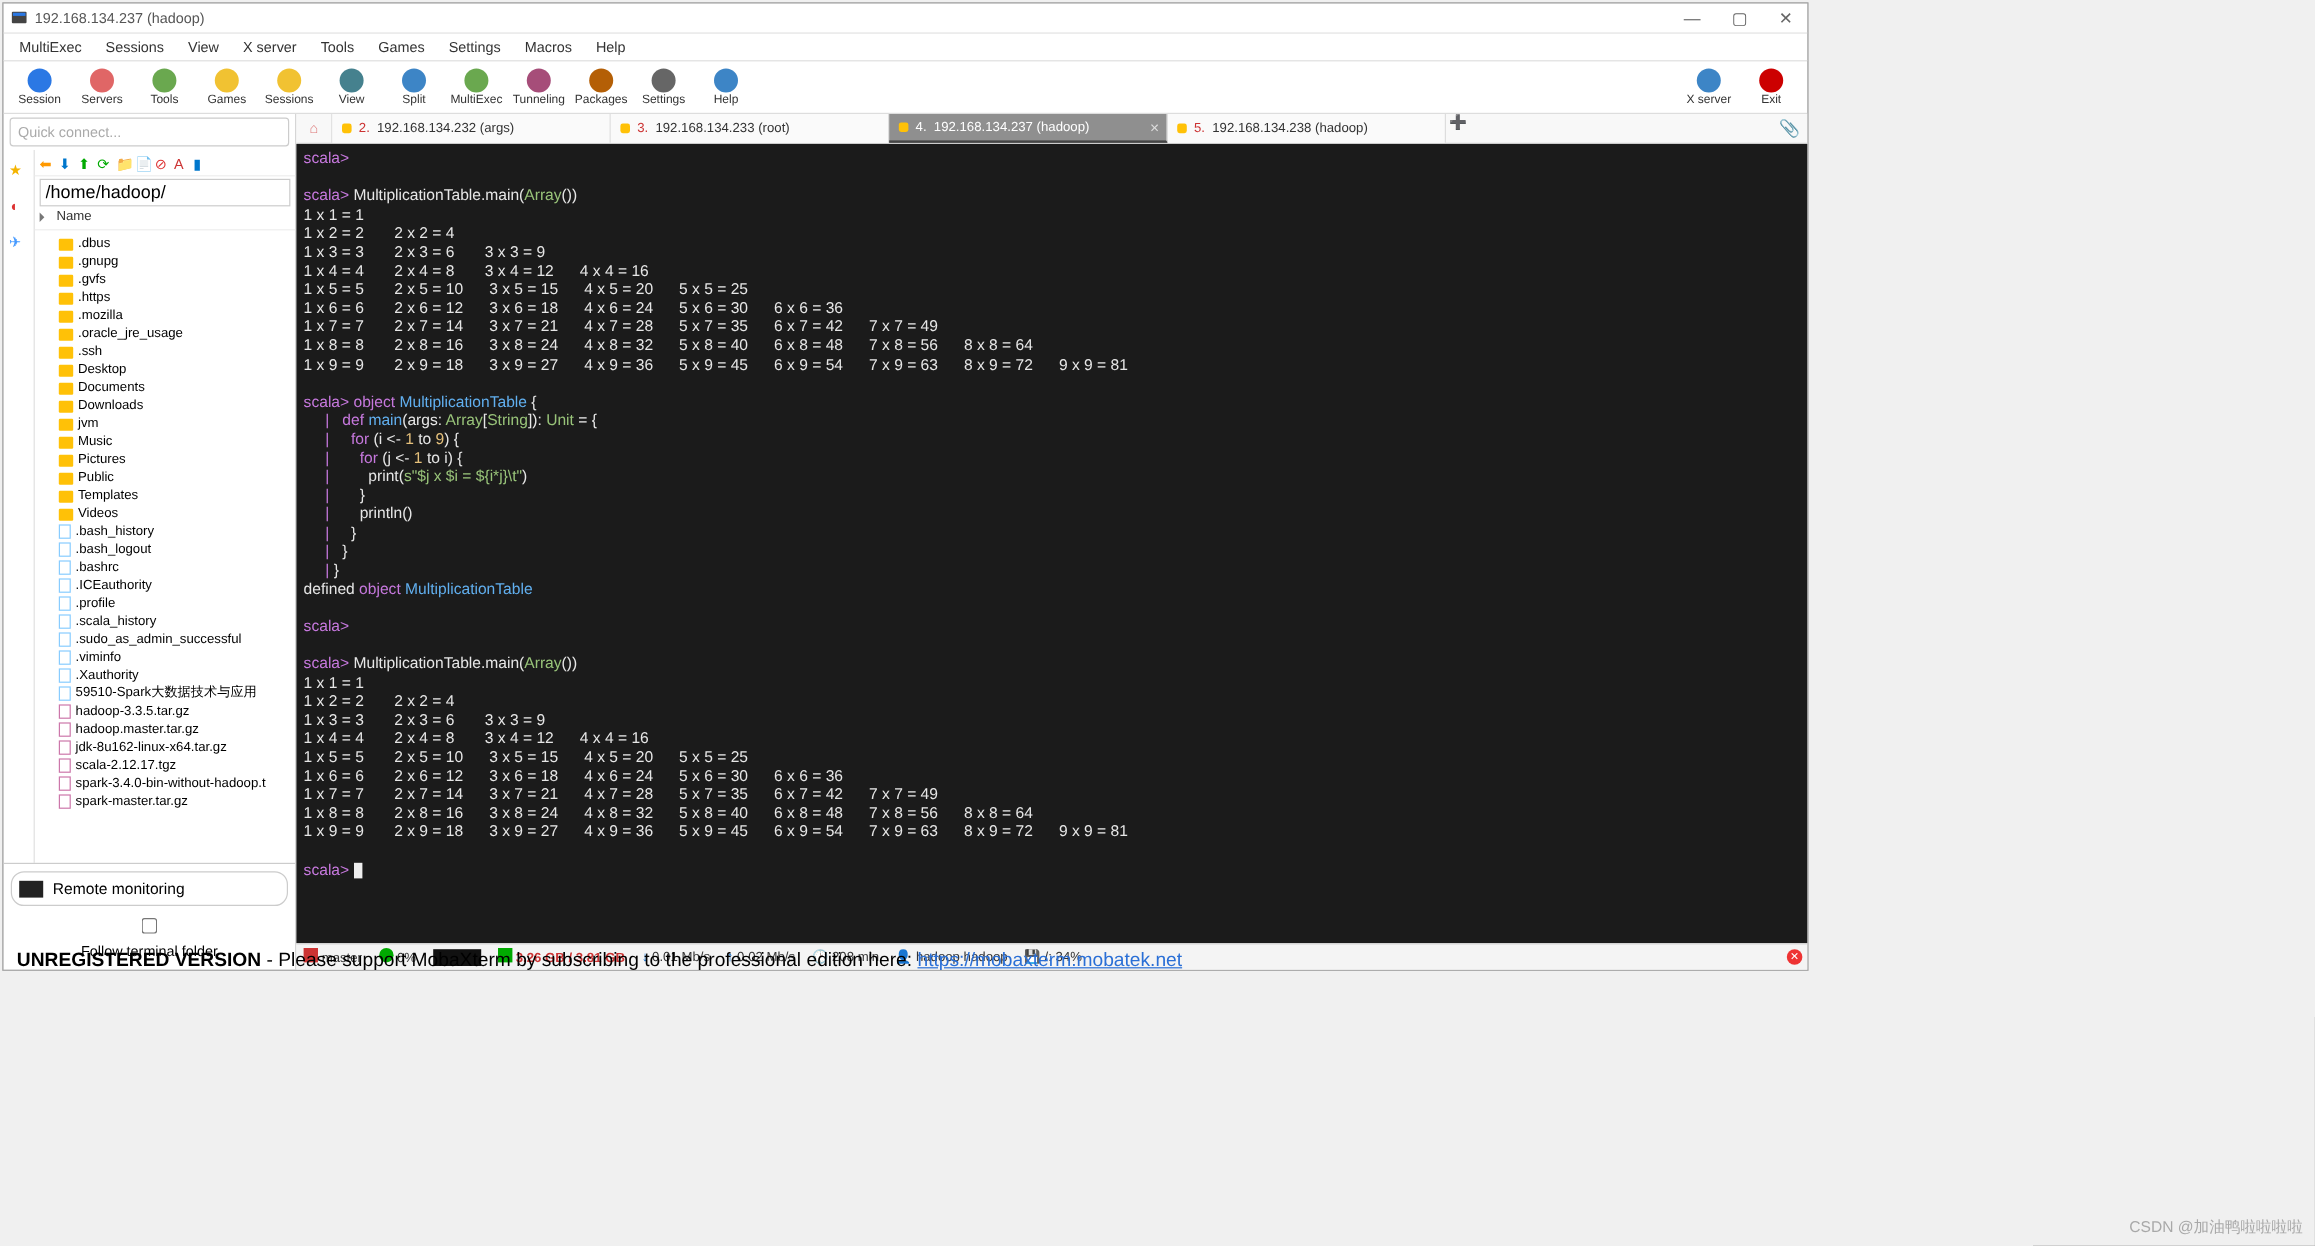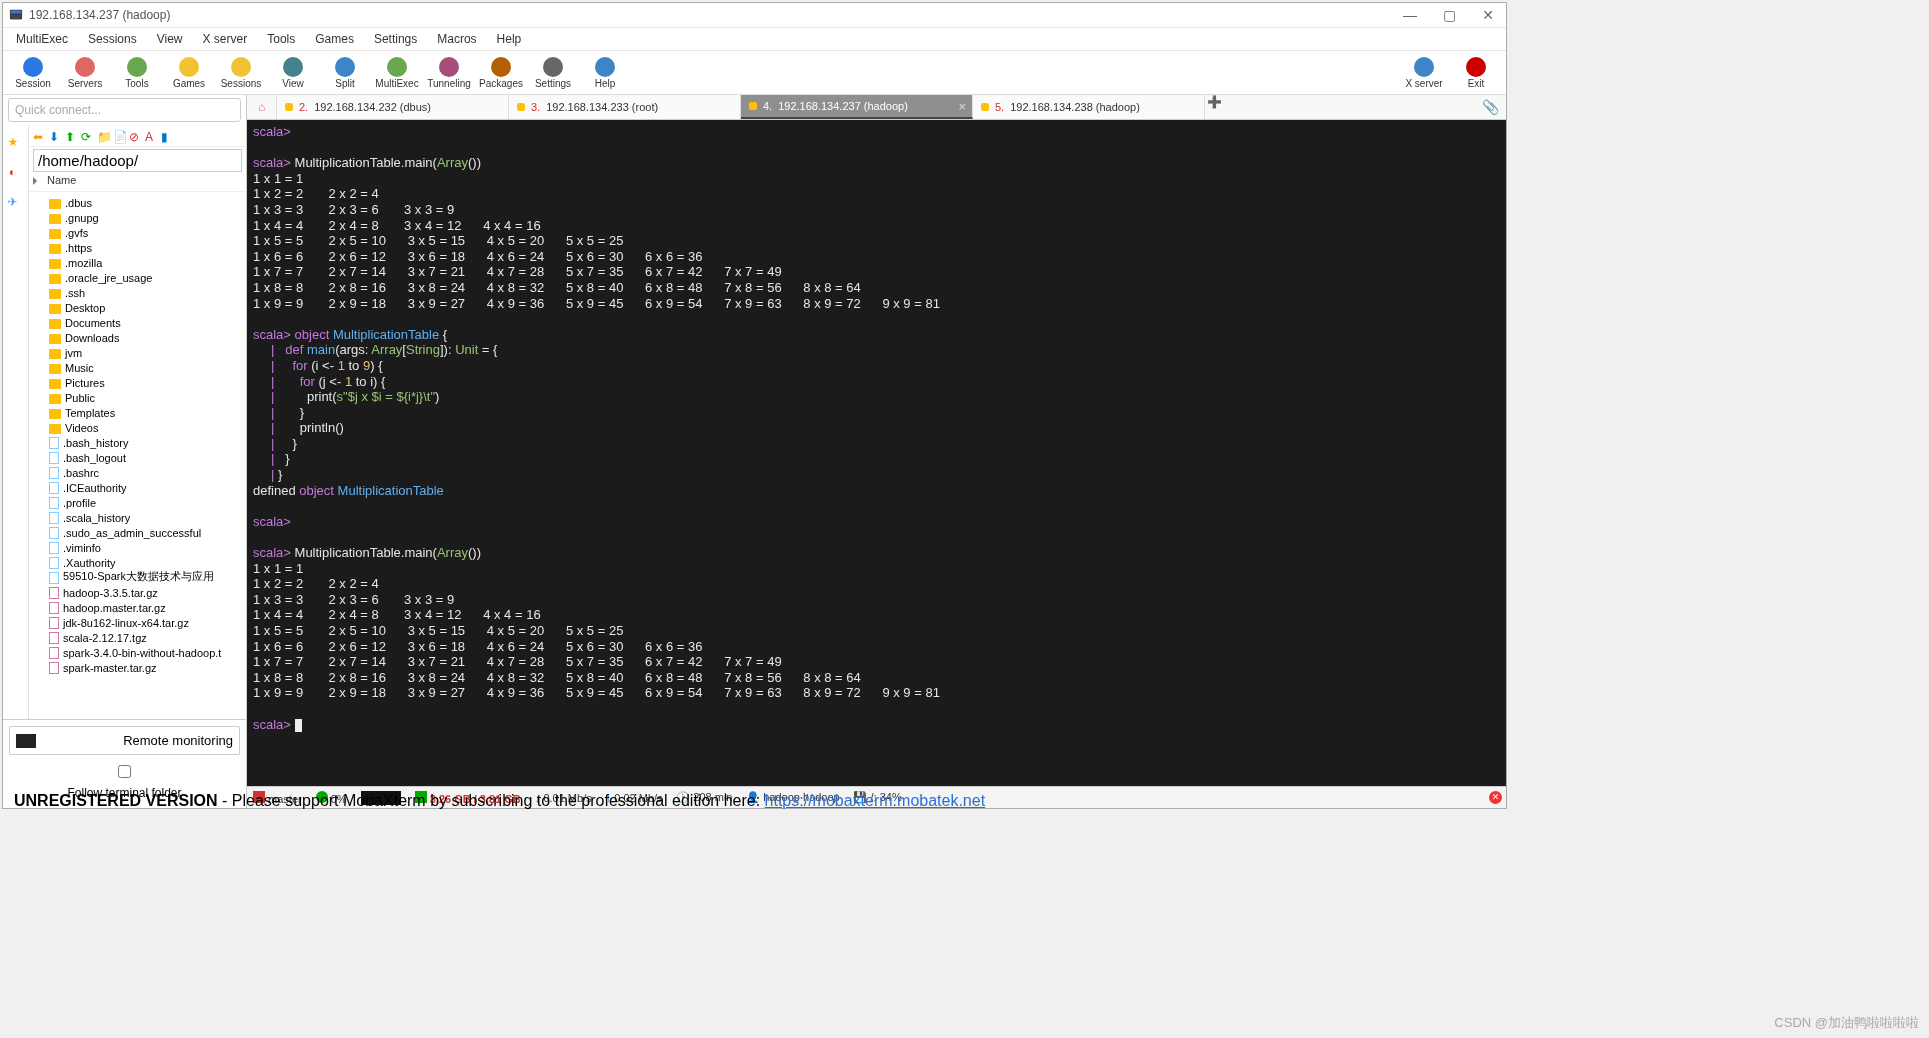--- a/index.html
+++ b/index.html
@@ -37,21 +37,21 @@
 .ftb-ico { width: 12px; height: 12px; display: inline-block; }
 .path-input { border: 1px solid #ccc; margin: 2px 4px; padding: 2px 4px; font-size: 15px;}
 .file-header { height: 18px; border-bottom: 1px solid #eee; padding-left: 18px; font-size: 11px; color: #333;}
 .tree-tri { position:absolute; width:0;height:0;border-left:4px solid #777;border-top:4px solid transparent;border-bottom:4px solid transparent; margin-left:-14px; margin-top:3px;}
 .file-list { flex: 1; overflow: auto; padding: 2px 4px 2px 20px;}
 .file-item { display: flex; align-items: flex-end; gap: 4px; font-size: 11px; height: 15px; cursor: pointer;}
 .fi-folder { width: 12px; height: 10px; background: #ffc107; border-radius: 1px; }
 .fi-file { width: 10px; height: 12px; background: #fff; border: 1px solid #8cf; }
 .fi-arch { width: 10px; height: 12px; background: #fff; border: 1px solid #c7a; }
 .bottom-panel { border-top: 1px solid #ccc; padding: 6px; display: flex; flex-direction: column; gap: 8px;}
-.rm-btn { display: flex; align-items: center; gap: 8px; justify-content: space-between; padding: 6px; font-size: 13px; border: 1px solid #ccc; border-radius: 1px;}
+.rm-btn { display: flex; align-items: center; gap: 8px; justify-content: flex-start; padding: 6px; font-size: 13px; border: 1px solid #ccc; border-radius: 11px;}
 .rm-ico { width: 20px; height: 14px; background: #222;}
 .follow { display: flex; align-items: center; gap: 8px; padding: 2px 4px; flex-direction: column;}
 
 .rightcol { flex: 1; display: flex; flex-direction: column; background: #fff; min-width: 0;}
 .tabbar { height: 25px; background: #f8f8f8; display: flex; align-items: stretch; border-bottom: 1px solid #ccc; position: relative;}
 .home-tab { width: 30px; display: flex; align-items: center; justify-content: center; border-right: 1px solid #ddd;}
 .term-tab { width: 232px; display: flex; align-items: center; gap: 6px; padding: 0 8px; font-size: 11px; color: #333; cursor: pointer; border-right: 1px solid #ddd; background: #fafafa; position: relative;}
 .term-tab.active { background: #8f8f8f; color: #fff; border-bottom: 2px solid #444;}
 .term-tab .dot { width: 8px; height: 8px; background: #ffc107; border-radius: 2px;}
 .term-tab .num { color: #c33;}
@@ -354,21 +354,21 @@
 
     <div class="rightcol">
       <div class="tabbar">
         <div class="home-tab">
             <span style="color:#d77">⌂</span>
           </div>
         <div id="tabs-host" style="display:flex">
             <div class="term-tab">
               <span class="dot"></span>
               <span class="num">2.</span>
-              <span>192.168.134.232 (dbus)</span>
+              <span>192.168.134.232 (args)</span>
             </div>
             <div class="term-tab">
               <span class="dot"></span>
               <span class="num">3.</span>
               <span>192.168.134.233 (root)</span>
             </div>
             <div class="term-tab active">
               <span class="dot"></span>
               <span class="num">4.</span>
               <span>192.168.134.237 (hadoop)</span>

